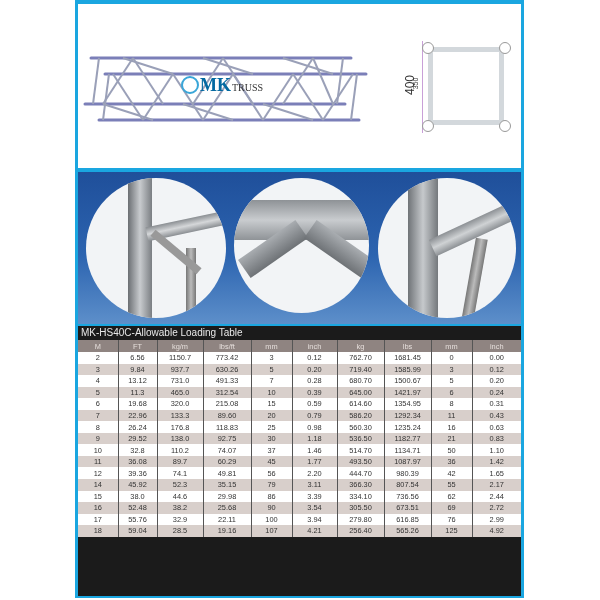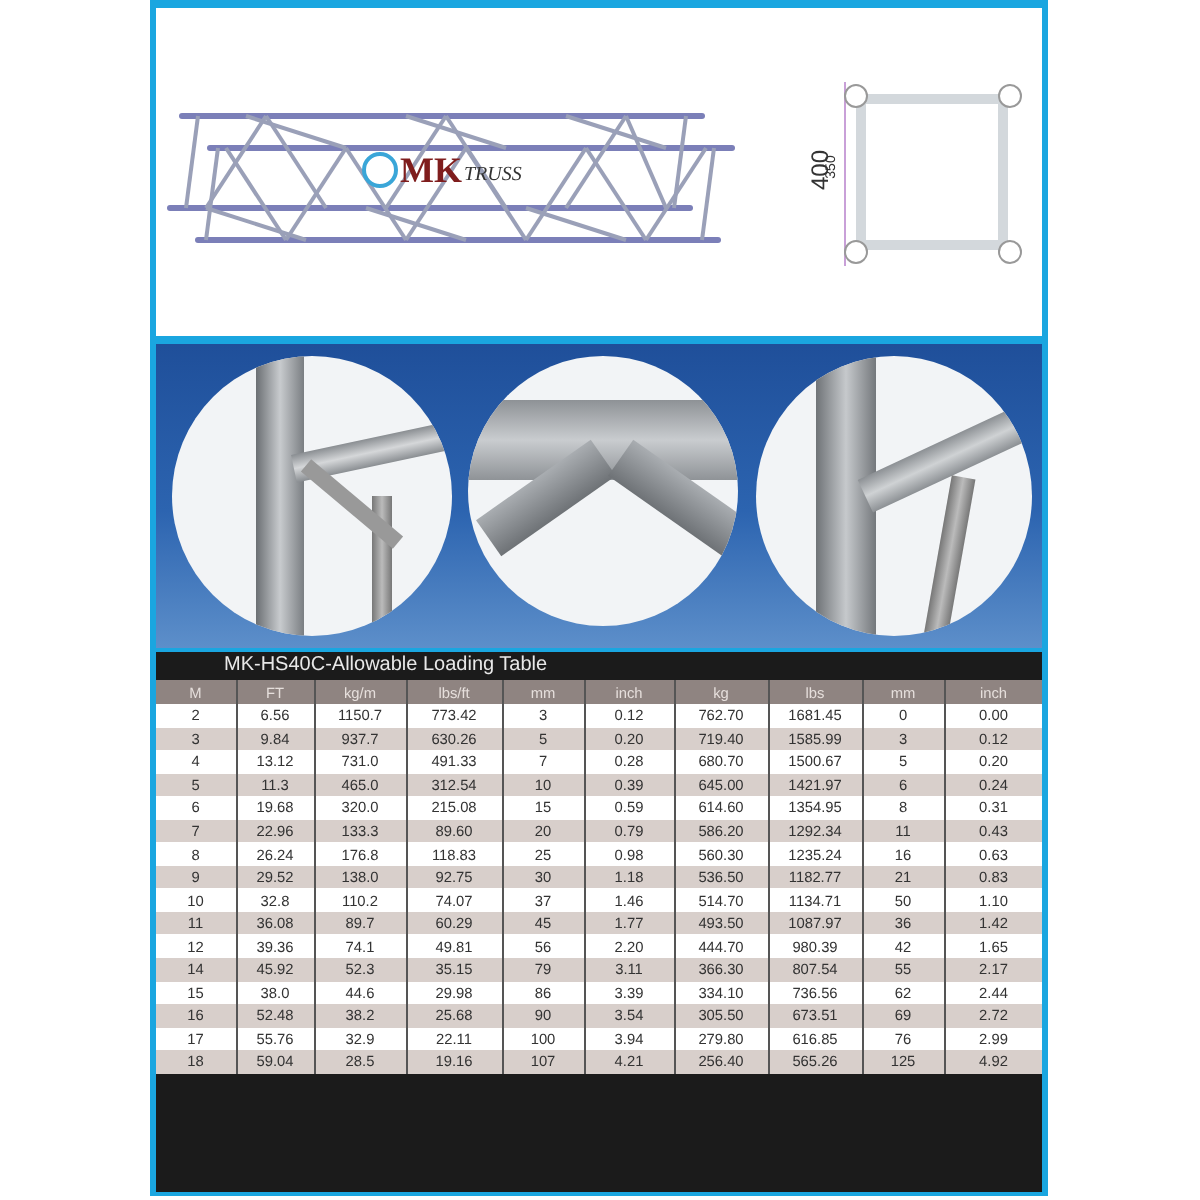--- a/index.html
+++ b/index.html
@@ -4,21 +4,21 @@
 <style>
   html, body { margin:0; padding:0; }
   body { width:600px; height:600px; background:#ffffff; position:relative; overflow:hidden;
          font-family:"Liberation Sans", sans-serif; }
   .frame { position:absolute; left:75px; top:0; width:449px; height:598px; background:#1aa6e0; }
   .top-panel { position:absolute; left:3px; top:4px; width:443px; height:164px; background:#ffffff; }
   .photo-panel { position:absolute; left:3px; top:172px; width:443px; height:152px;
                  background:linear-gradient(180deg,#1f4f9a 0%,#2c64b0 55%,#5d8fca 100%); overflow:hidden; }
   .circle { position:absolute; border-radius:50%; background:#f2f4f6; overflow:hidden; }
   .table-wrap { position:absolute; left:3px; top:326px; width:443px; height:270px; background:#1b1b1b; }
-  .tbl-title { position:absolute; left:3px; top:1px; font-size:10px; color:#e8e8e8;margin-left:31px; }
+  .tbl-title { position:absolute; left:3px; top:1px; font-size:10px; color:#e8e8e8; }
   table { position:absolute; left:0; top:14px; width:443px; border-collapse:collapse; table-layout:fixed; }
   td, th { font-size:7.4px; color:#333; text-align:center; padding:0; border-left:1px solid #555; overflow:hidden; white-space:nowrap; }
   td:first-child, th:first-child { border-left:none; }
   .h1 th { background:#ffffff; height:34px; font-weight:normal; font-size:7.6px; line-height:10px; color:#333; white-space:normal; }
   .h2 th { background:#8f8481; color:#e6dfdc; height:12px; font-weight:normal; }
   tr.row td { height:11.55px; line-height:11px; }
   tr.row:nth-child(odd) td { background:#ffffff; }
   tr.row:nth-child(even) td { background:#d8cfcb; }
   .footer { position:absolute; left:3px; top:259px; font-size:7.4px; color:#dcdcdc; white-space:nowrap; }
 </style>
@@ -57,22 +57,22 @@
         <line x1="40" y1="4" x2="90" y2="20"></line>
         <line x1="120" y1="4" x2="170" y2="20"></line>
         <line x1="200" y1="4" x2="250" y2="20"></line>
         <line x1="20" y1="50" x2="70" y2="66"></line>
         <line x1="100" y1="50" x2="150" y2="66"></line>
         <line x1="180" y1="50" x2="230" y2="66"></line>
       </g>
     </svg>
     <div style="position:absolute;left:103px;top:72px;display:flex;align-items:flex-end;">
       <span style="display:inline-block;width:14px;height:14px;border-radius:50%;border:2px solid #3aa6d8;margin-right:1px;"></span>
-      <span style="font-family:'Liberation Serif',serif;font-size:18px;color:#7f1d1d;font-weight:bold;line-height:18px;">MK</span>
-      <span style="font-family:'Liberation Serif',serif;font-size:10px;color:#333;margin-left:1px;line-height:12px;font-style:italic;">TRUSS</span>
+      <span style="font-family:'Liberation Serif',serif;font-size:18px;color:#0369a1;font-weight:bold;line-height:18px;">MK</span>
+      <span style="font-family:'Liberation Serif',serif;font-size:10px;color:#333;margin-left:1px;line-height:12px;">TRUSS</span>
     </div>
 
     <div style="position:absolute;left:330px;top:36px;width:100px;height:96px;">
       <div style="position:absolute;left:-8px;top:38px;transform:rotate(-90deg);font-size:12px;color:#333;">400</div>
       <div style="position:absolute;left:2px;top:40px;transform:rotate(-90deg);font-size:7px;color:#333;">350</div>
       <div style="position:absolute;left:14px;top:1px;width:1px;height:92px;background:#c9a0d8;"></div>
       <div style="position:absolute;left:20px;top:7px;width:76px;height:78px;border:5px solid #d3d8dc;box-sizing:border-box;"></div>
       <div style="position:absolute;left:14px;top:2px;width:10px;height:10px;border-radius:50%;background:#fff;border:1px solid #999;"></div>
       <div style="position:absolute;left:91px;top:2px;width:10px;height:10px;border-radius:50%;background:#fff;border:1px solid #999;"></div>
       <div style="position:absolute;left:14px;top:80px;width:10px;height:10px;border-radius:50%;background:#fff;border:1px solid #999;"></div>

